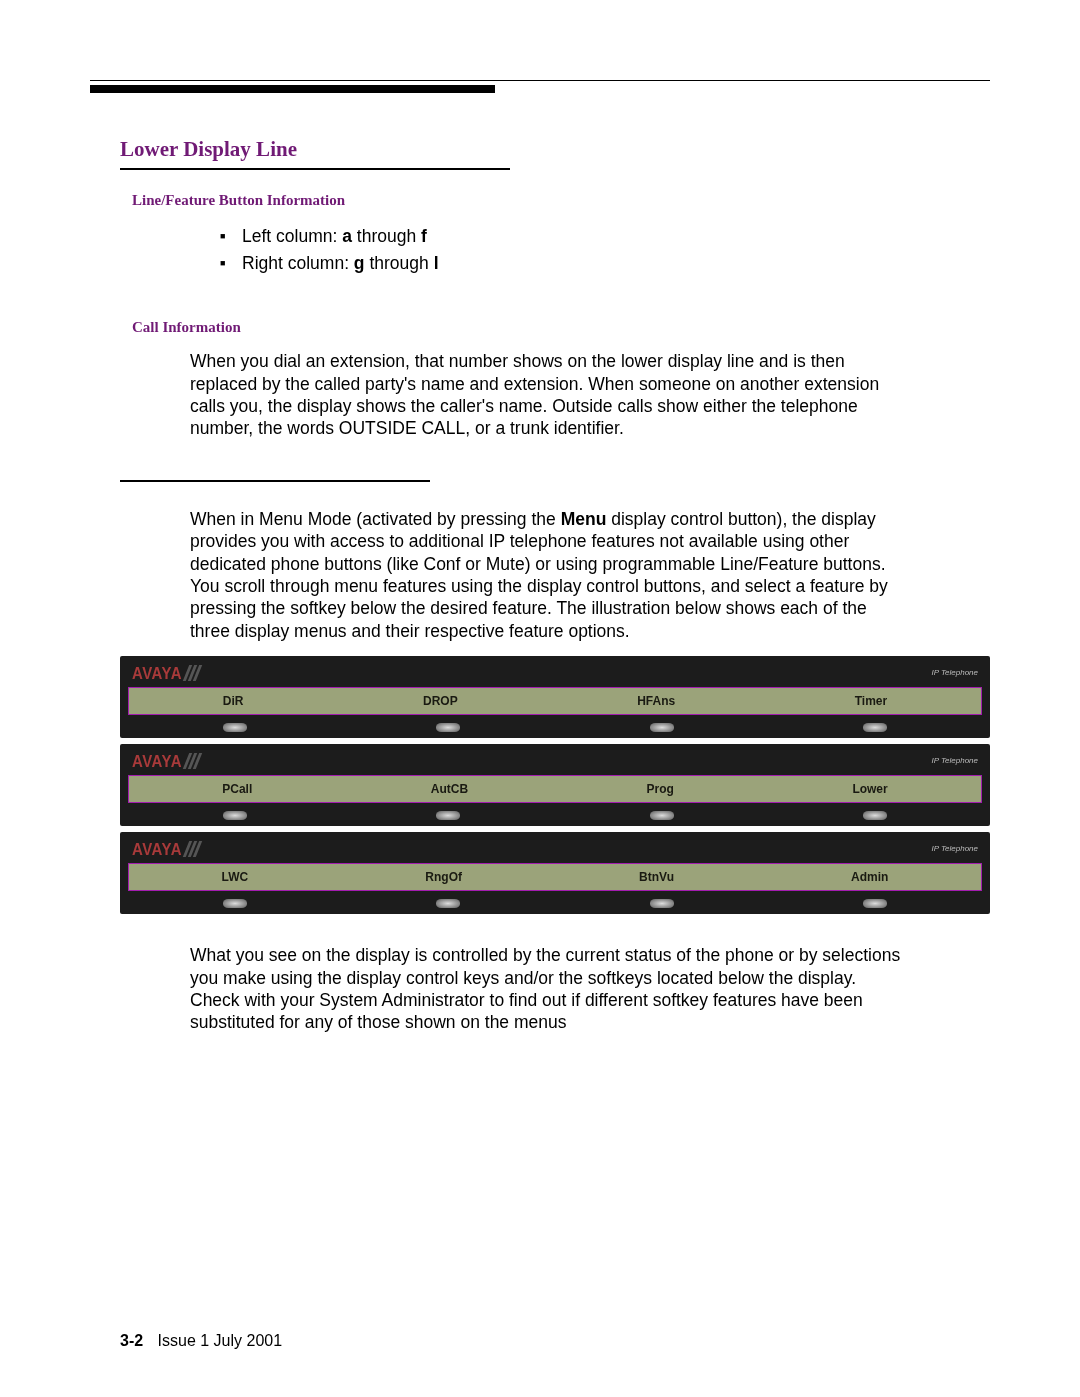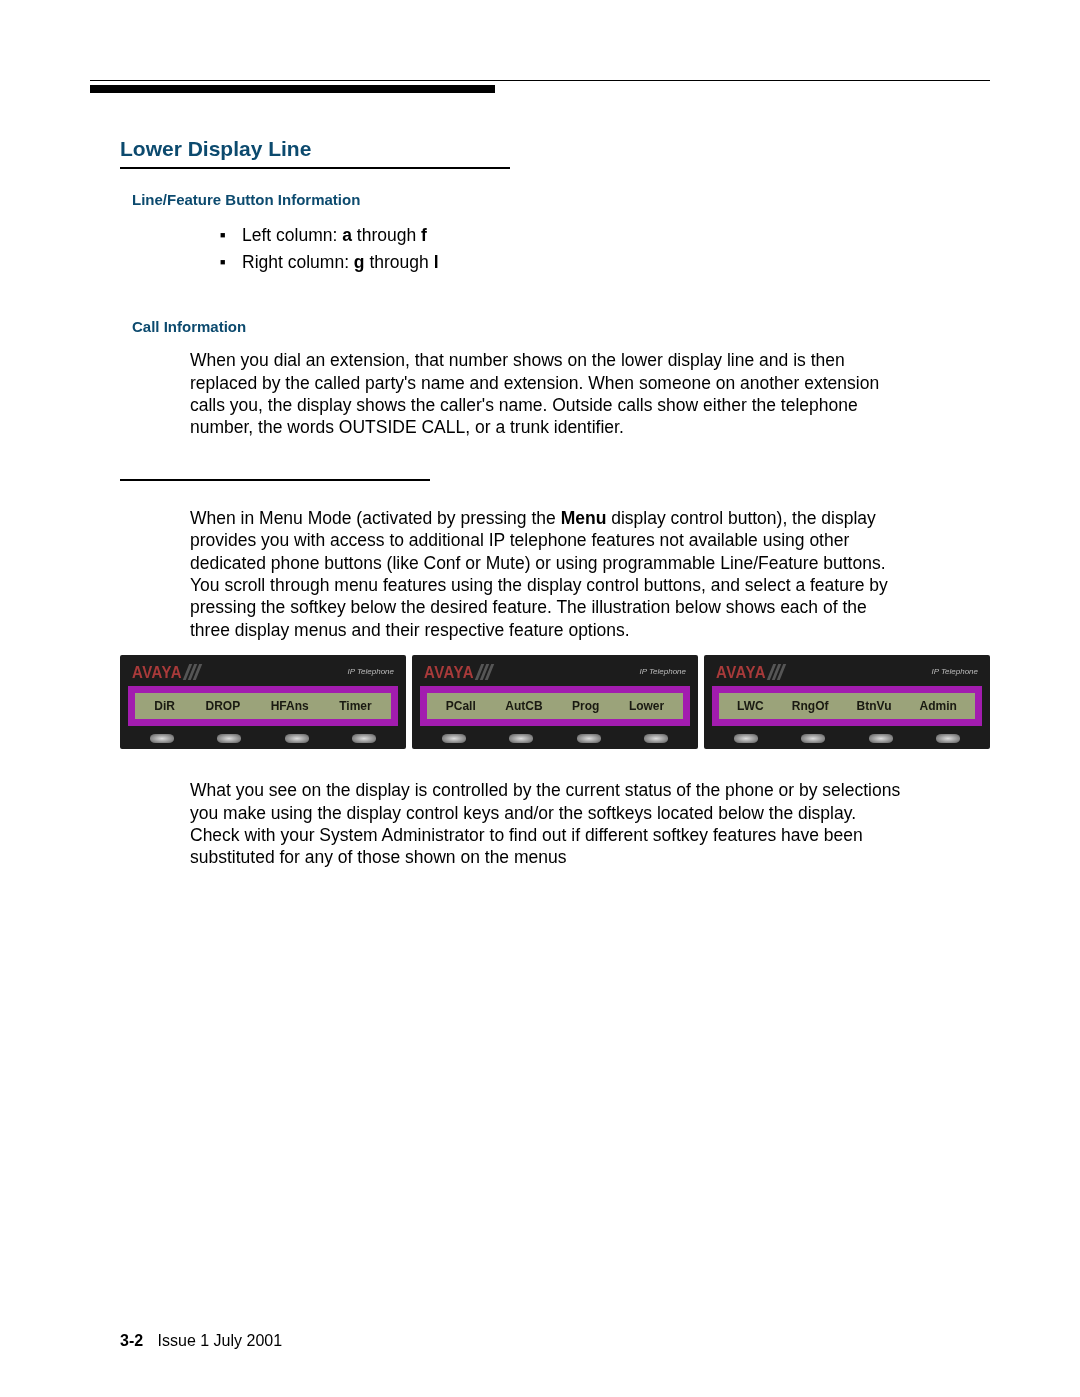--- a/index.html
+++ b/index.html
@@ -28,23 +28,23 @@
     width: 45%;
     margin: 4px 0 0 0;
   }
   .rule-header-wrap {
     margin-bottom: 44px;
   }
   .content {
     margin-left: 30px;
   }
   .h3, .h4, .h2 {
-    font-family: Liberation Sans, sans-serif;
+    font-family: Liberation Serif, serif;
     font-weight: bold;
-    color: #0c4a6e;
+    color: #701a75;
   }
   .h3 {
     font-size: 21px;
     margin: 0 0 6px 0;
   }
   .h3-underline {
     width: 390px;
     border-top: 2px solid #000;
     margin: 0 0 22px 0;
   }
@@ -89,20 +89,21 @@
     top: 7px;
   }
   b { font-weight: bold; }
   .section-gap { height: 28px; }
 
   
   .display-row {
     display: flex;
     gap: 6px;
     margin: 14px 0 30px 0;
+    flex-direction: column;
   }
   .device {
     flex: 1;
     background: #1c1c1c;
     padding: 8px 8px 6px 8px;
     box-sizing: border-box;
     border-radius: 2px;
   }
   .dev-top {
     display: flex;
@@ -130,21 +131,21 @@
     transform: skewX(-22deg);
   }
   .dev-top-left { display: flex; align-items: center; }
   .iptel {
     font-size: 8px;
     color: #bbb;
     font-style: italic;
   }
   .lcd {
     background: #9ba37a;
-    border: 7px solid #a21caf;
+    border: 1px solid #a21caf;
     padding: 6px 4px;
     display: flex;
     justify-content: space-around;
     font-size: 12px;
     font-weight: bold;
     color: #1a1a12;
     font-family: Arial, sans-serif;
   }
   .lcd span { white-space: nowrap; }
   .softkeys {

